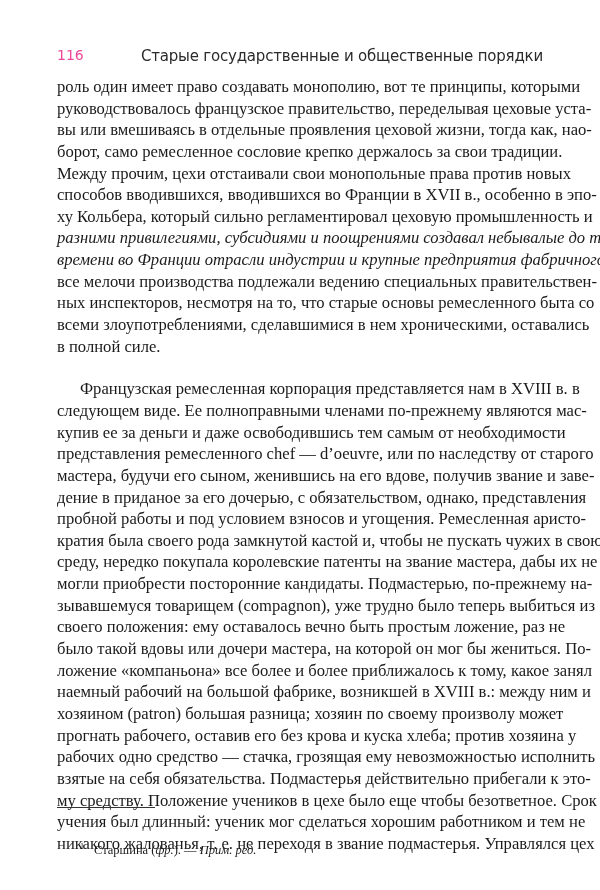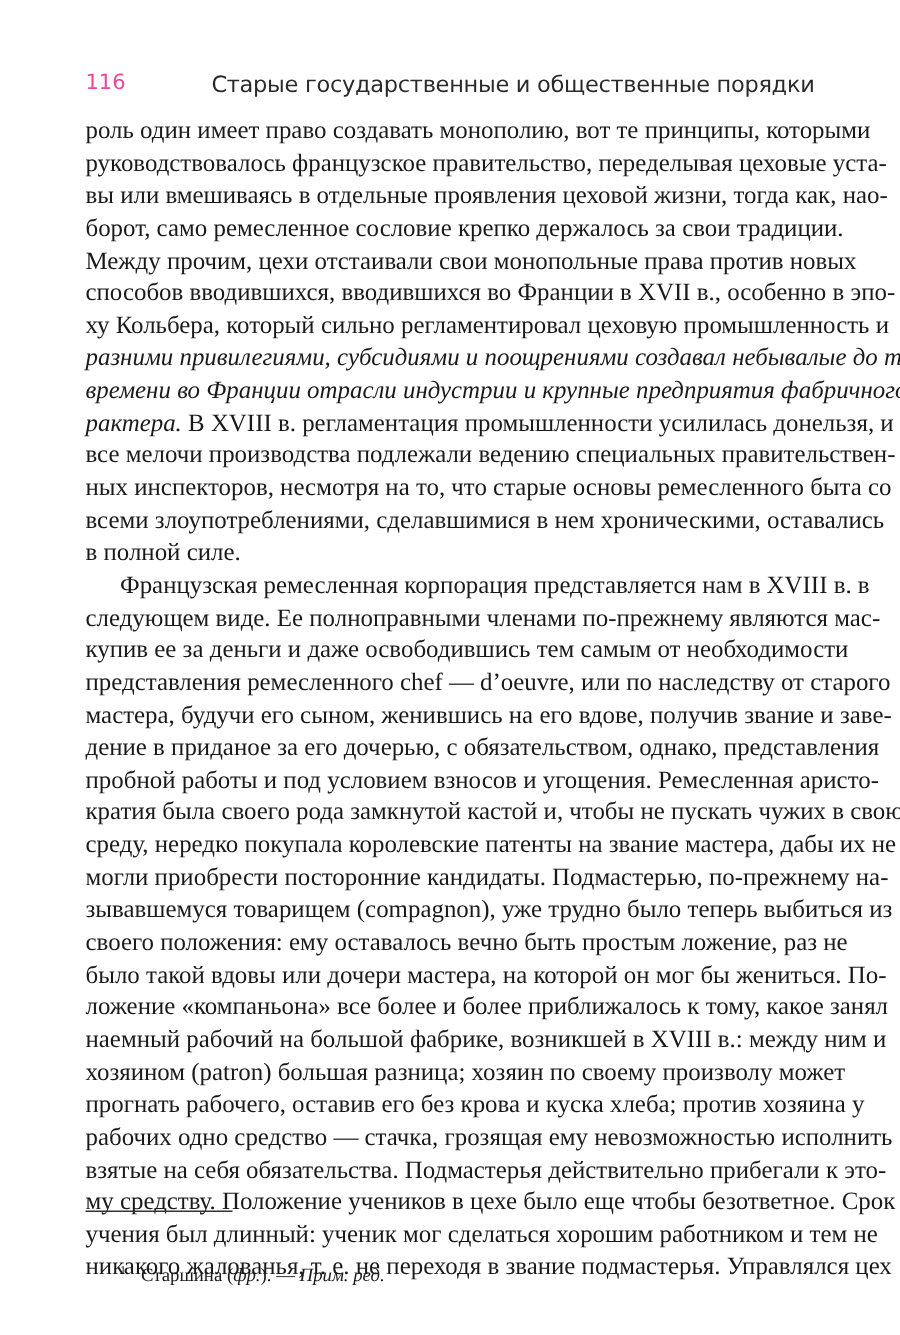--- a/index.html
+++ b/index.html
@@ -16,21 +16,21 @@
   .body-text {
     position: absolute; left: 57px; top: 76px; width: 487px;
     font-family: "Liberation Serif", serif; font-size: 16.6px; line-height: 21.65px;
     color: #1a1a1a;
   }
   .line {
     display: block; height: 21.65px; white-space: nowrap;
     text-align: justify; text-align-last: justify;
   }
   .line.last { text-align-last: left; }
-  .line.indent { padding-left: 23px; }
+  .line.indent { padding-left: 23px; margin-top: 21px; }
   .it { font-style: italic; }
   .footnote-rule {
     position: absolute; left: 57px; top: 807px; width: 98px; height: 0;
     border-top: 1px solid #333;
   }
   .footnote {
     position: absolute; left: 80px; top: 842px;
     font-family: "Liberation Serif", serif; font-size: 12.5px; color: #1a1a1a;
   }
   .footnote .fn-mark { font-size: 8px; vertical-align: 5px; margin-right: 10px; }
@@ -44,21 +44,20 @@
 <div class="body-text" id="body-text">
     <span class="line"><span>роль один имеет право создавать монополию, вот те принципы, которыми</span></span>
     <span class="line"><span>руководствовалось французское правительство, переделывая цеховые уста-</span></span>
     <span class="line"><span>вы или вмешиваясь в отдельные проявления цеховой жизни, тогда как, нао-</span></span>
     <span class="line"><span>борот, само ремесленное сословие крепко держалось за свои традиции.</span></span>
     <span class="line"><span>Между прочим, цехи отстаивали свои монопольные права против новых</span></span>
     <span class="line"><span>способов вводившихся, вводившихся во Франции в XVII в., особенно в эпо-</span></span>
     <span class="line"><span>ху Кольбера, который сильно регламентировал цеховую промышленность и</span></span>
     <span class="line"><span class="it">разними привилегиями, субсидиями и поощрениями создавал небывалые до того</span></span>
     <span class="line"><span class="it">времени во Франции отрасли индустрии и крупные предприятия фабричного ха-</span></span>
-    <span class="line"><span class="it">рактера.</span><span> В XVIII в. регламентация промышленности усилилась донельзя, и</span></span>
     <span class="line"><span>все мелочи производства подлежали ведению специальных правительствен-</span></span>
     <span class="line"><span>ных инспекторов, несмотря на то, что старые основы ремесленного быта со</span></span>
     <span class="line"><span>всеми злоупотреблениями, сделавшимися в нем хроническими, оставались</span></span>
     <span class="line last"><span>в полной силе.</span></span>
     <span class="line indent"><span>Французская ремесленная корпорация представляется нам в XVIII в. в</span></span>
     <span class="line"><span>следующем виде. Ее полноправными членами по-прежнему являются мас-</span></span>
     <span class="line"><span>купив ее за деньги и даже освободившись тем самым от необходимости</span></span>
     <span class="line"><span>представления ремесленного chef — d’oeuvre, или по наследству от старого</span></span>
     <span class="line"><span>мастера, будучи его сыном, женившись на его вдове, получив звание и заве-</span></span>
     <span class="line"><span>дение в приданое за его дочерью, с обязательством, однако, представления</span></span>

